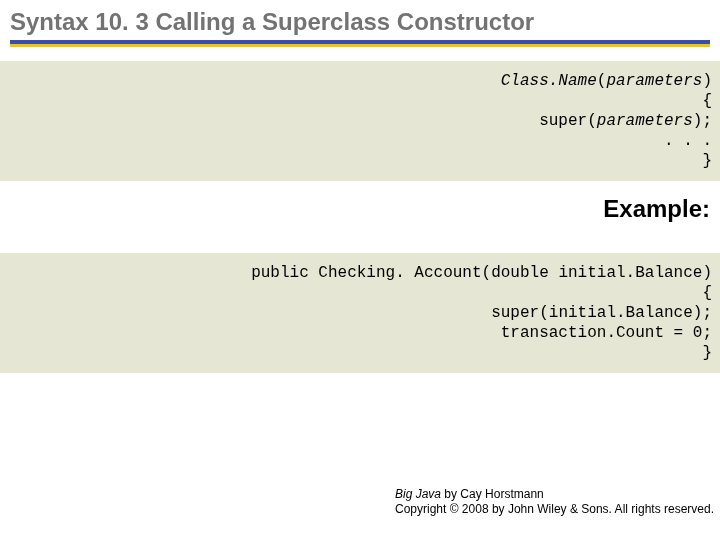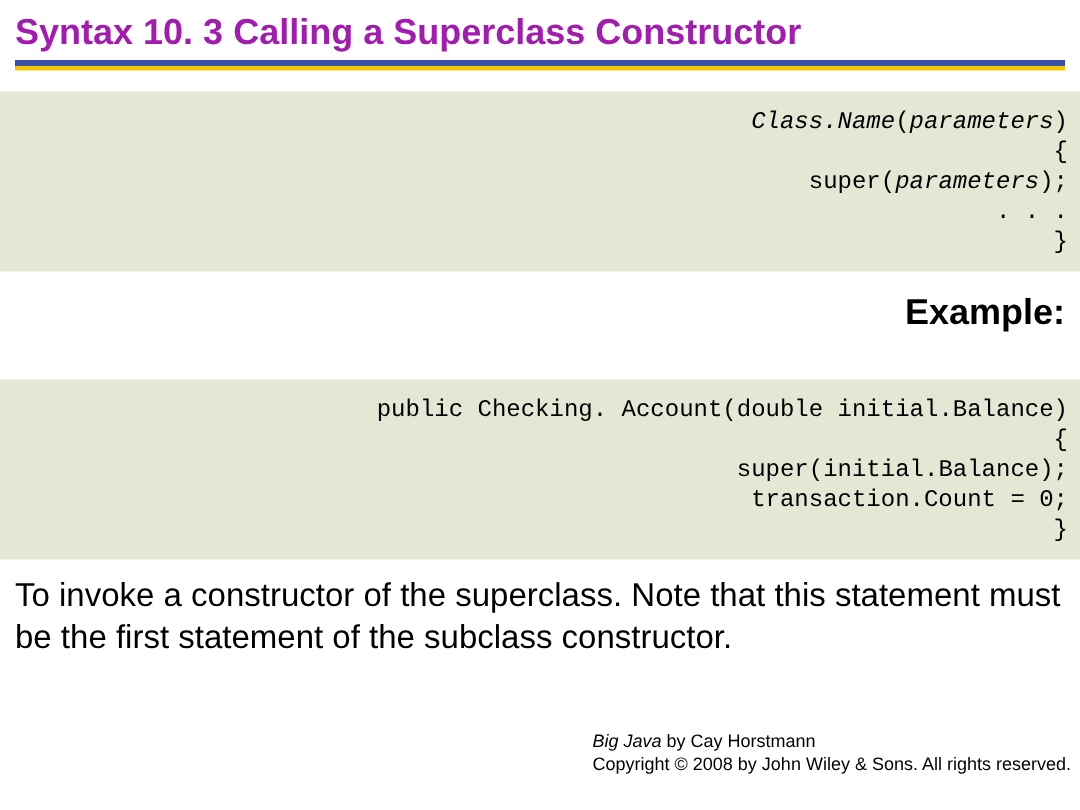--- a/index.html
+++ b/index.html
@@ -15,21 +15,21 @@
     height: 100%;
     position: relative;
     padding-top: 6px;
   }
   .title-area {
     padding: 2px 10px 0 10px;
   }
   .title {
     font-size: 24px;
     font-weight: bold;
-    color: #a21caf;
+    color: #737373;
   }
   .rule-stack {
     margin-top: 4px;
   }
   .rule-blue { height: 4px; background: #3a4fa8; }
   .rule-yellow { height: 3px; background: #f4c600; }
   .codeblock {
     background: #e6e6d5;
     padding: 10px 8px;
     font-family: "Courier New", monospace;
@@ -84,20 +84,19 @@
 
   <div class="section-label">Example:</div>
 
   <div class="codeblock cb-mid"><span>public Checking. Account(double initial.Balance)</span>
 <span>{</span>
 <span>   super(initial.Balance);</span>
 <span>   transaction.Count = 0;</span>
 <span>}</span></div>
 
 
-  <div class="purpose-text">To invoke a constructor of the superclass. Note that this statement must be the first statement of the subclass constructor.</div>
 
   <div class="footer">
     <div><span class="book-title">Big Java</span><span> by Cay Horstmann</span></div>
     <div>Copyright © 2008 by John Wiley &amp; Sons. All rights reserved.</div>
   </div>
 
 </div>
 
 </body></html>

